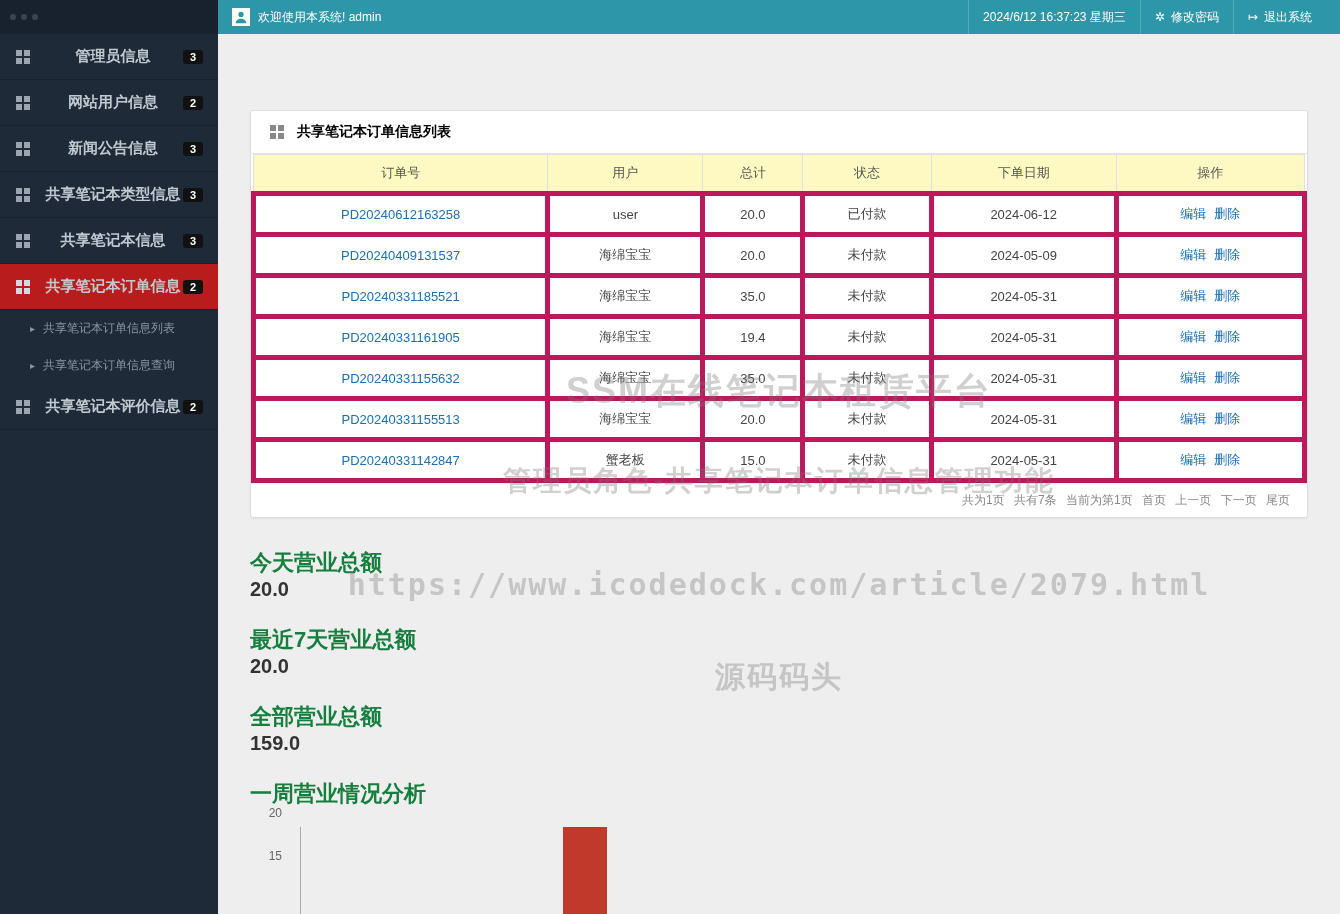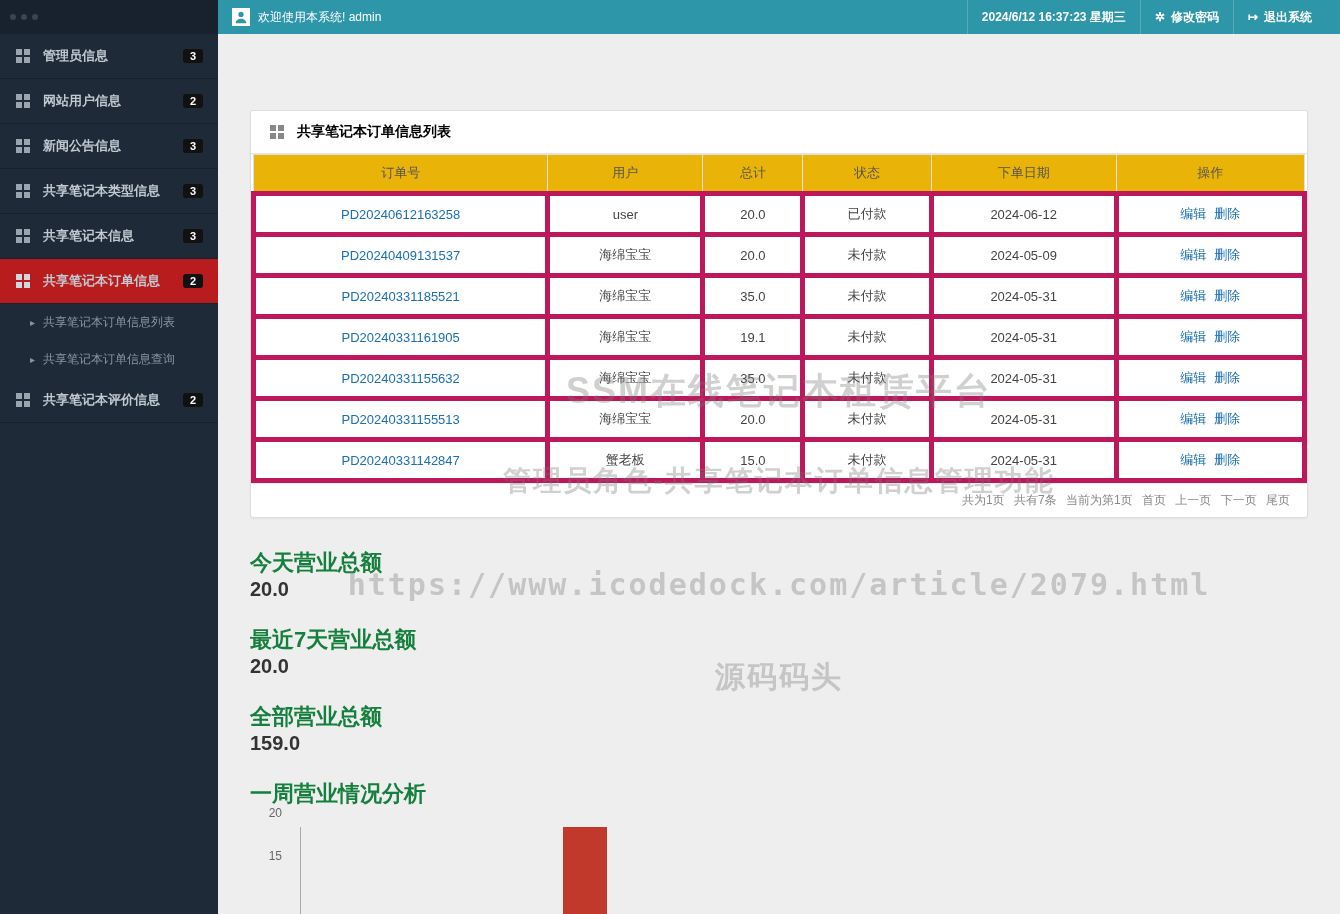--- a/index.html
+++ b/index.html
@@ -8,42 +8,42 @@
 .app { display: flex; height: 914px; width: 1340px; position: relative; }
 
 .sidebar { width: 218px; background: #1e2a38; color: #c0c8d0; display: flex; flex-direction: column; }
 .sidebar-top { height: 34px; background: #18222e; display: flex; align-items: center; padding: 0 10px; gap: 5px; }
 .dot { width: 6px; height: 6px; border-radius: 50%; background: #3a4550; }
 .sidebar-menu { flex: 1; }
 .menu-item { display: flex; align-items: center; padding: 13px 15px; border-bottom: 1px solid #18222e; cursor: pointer; position: relative; }
 .menu-item.active { background: #b91c1c; }
 .menu-icon { width: 16px; height: 16px; margin-right: 12px; display: inline-flex; }
 .menu-icon svg { width: 100%; height: 100%; }
-.menu-label { flex: 1; font-size: 13px; font-weight: bold; }
+.menu-label { flex: 1; font-size: 15px; font-weight: bold; text-align: center; }
 .badge { background: #111; color: #fff; border-radius: 3px; padding: 1px 7px; font-size: 11px; font-weight: bold; }
 .submenu-item { display: flex; align-items: center; padding: 10px 15px 10px 30px; font-size: 12px; color: #8a95a0; cursor: pointer; }
 .sub-bullet { margin-right: 8px; font-size: 10px; }
 
 .main { flex: 1; display: flex; flex-direction: column; background: #eeeeee; gap: 48px; }
 
 .topbar { height: 34px; background: #2d96a8; color: #fff; display: flex; align-items: center; padding: 0 14px; font-size: 12px; }
 .topbar-left { display: flex; align-items: center; gap: 8px; }
 .avatar { width: 18px; height: 18px; background: #fff; display: inline-flex; align-items: center; justify-content: center; }
 .avatar svg { width: 14px; height: 14px; }
 .topbar-spacer { flex: 1; }
-.topbar-item { padding: 0 14px; height: 34px; display: flex; align-items: center; gap: 6px; border-left: 1px solid rgba(255,255,255,0.2); cursor: pointer; font-weight: bold; }
+.topbar-item { padding: 0 14px; height: 34px; display: flex; align-items: center; gap: 6px; border-left: 1px solid rgba(255,255,255,0.2); cursor: pointer; }
 
 .content { flex: 1; padding: 28px 32px; overflow: auto; position: relative; }
 
 .panel { background: #fff; border: 1px solid #ddd; border-radius: 3px; margin-bottom: 20px; box-shadow: 0 1px 2px rgba(0,0,0,0.05); }
 .panel-header { display: flex; align-items: center; padding: 12px 18px; border-bottom: 1px solid #e5e5e5; font-weight: bold; font-size: 14px; }
 .panel-header-icon { width: 16px; height: 16px; margin-right: 12px; }
 
 table.data { width: 100%; border-collapse: collapse; }
-table.data th { background: #eab308; border: 1px solid #e0e0e0; padding: 9px; font-size: 13px; font-weight: normal; color: #555; }
+table.data th { background: #fef9c3; border: 1px solid #e0e0e0; padding: 9px; font-size: 13px; font-weight: normal; color: #555; }
 table.data td { border: 5px solid #be185d; padding: 9px; text-align: center; font-size: 13px; color: #444; }
 table.data td.link { color: #1a6fb5; cursor: pointer; }
 .action-link { color: #1a6fb5; cursor: pointer; margin: 0 4px; }
 
 .pager { padding: 8px 14px; text-align: right; font-size: 12px; color: #888; border-top: 1px solid #eee; }
 .pager span { margin: 0 3px; }
 .pager .plink { cursor: pointer; }
 
 .stats-block { margin-top: 30px; }
 .stat-title { font-size: 22px; font-weight: bold; color: #15803d; margin-top: 24px; }
@@ -245,21 +245,21 @@
                 <td class="link">PD20240331185521</td>
                 <td>海绵宝宝</td>
                 <td>35.0</td>
                 <td>未付款</td>
                 <td>2024-05-31</td>
                 <td><span class="action-link">编辑</span><span class="action-link">删除</span></td>
               </tr>
               <tr>
                 <td class="link">PD20240331161905</td>
                 <td>海绵宝宝</td>
-                <td>19.1</td>
+                <td>19.4</td>
                 <td>未付款</td>
                 <td>2024-05-31</td>
                 <td><span class="action-link">编辑</span><span class="action-link">删除</span></td>
               </tr>
               <tr>
                 <td class="link">PD20240331155632</td>
                 <td>海绵宝宝</td>
                 <td>35.0</td>
                 <td>未付款</td>
                 <td>2024-05-31</td>

